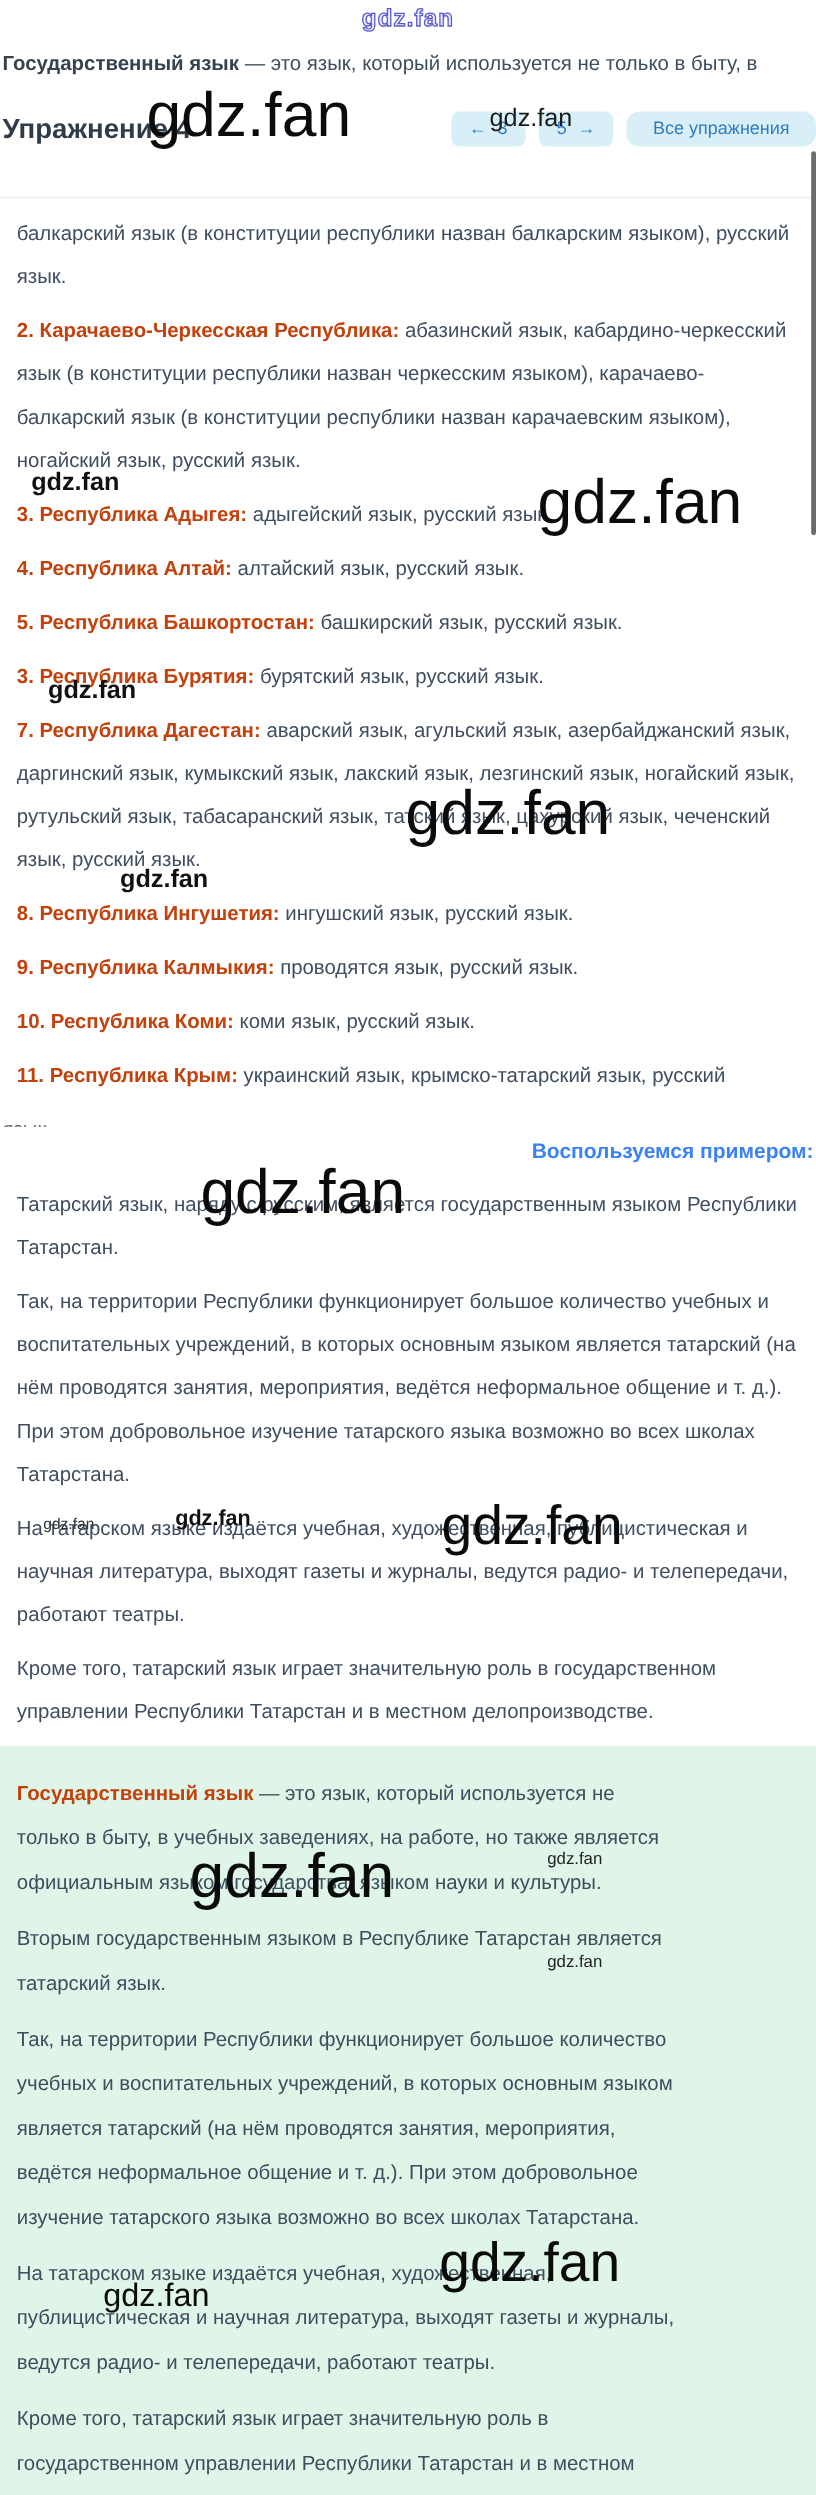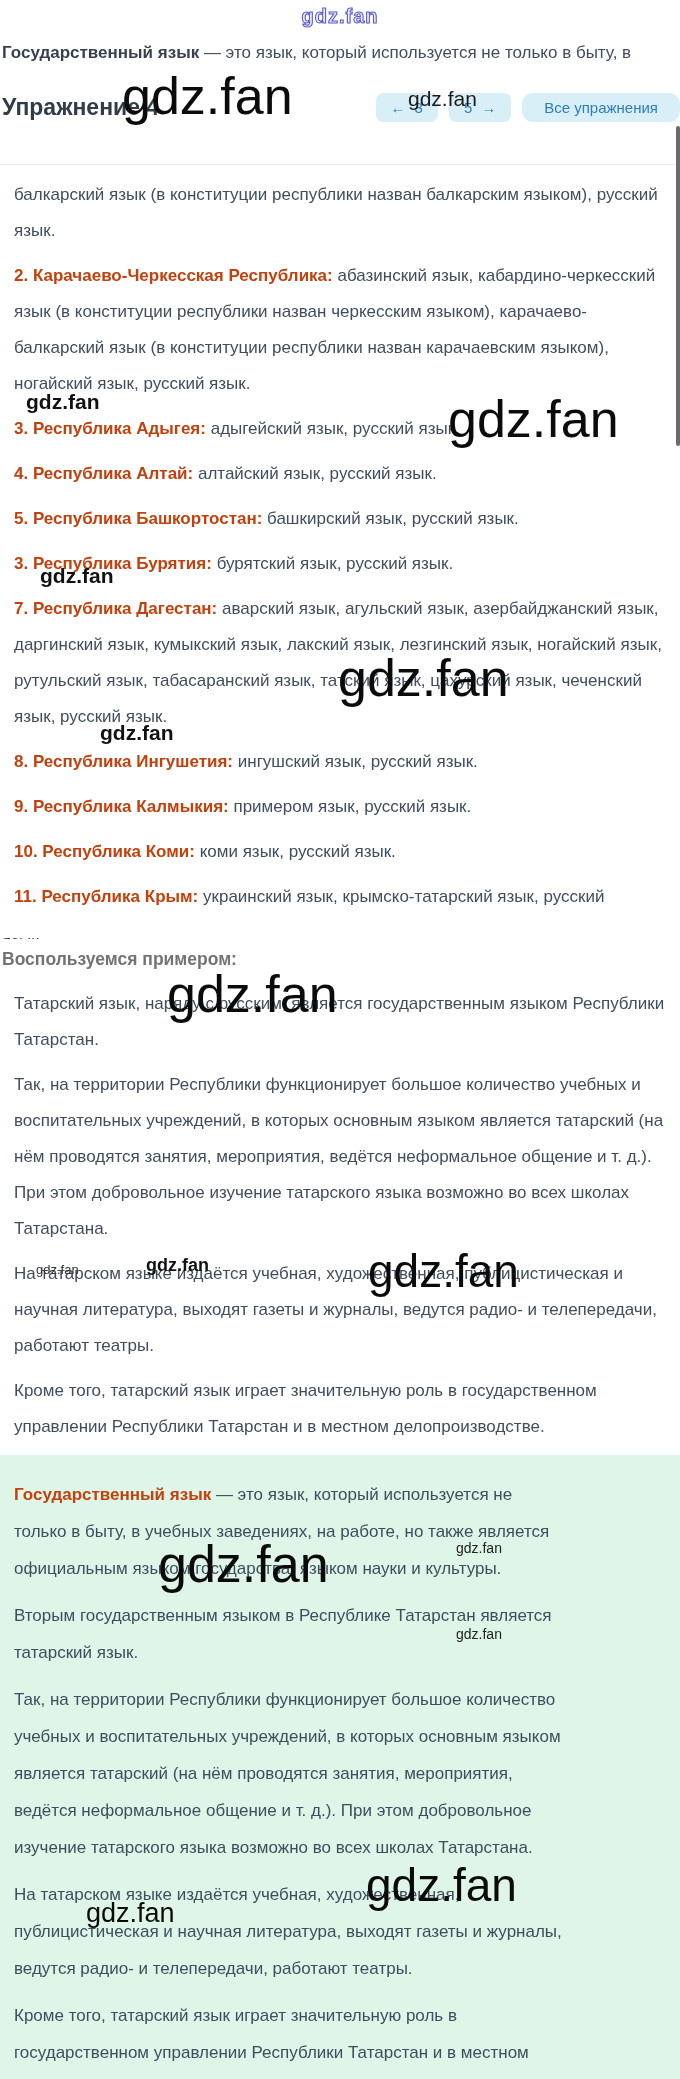--- a/index.html
+++ b/index.html
@@ -30,21 +30,21 @@
     font-size:15px;font-family:inherit;padding:6px 15px;
     display:flex;gap:9px;align-items:center;cursor:pointer;white-space:nowrap;
   }
   .btn-all{padding:6px 22px;border-radius:11px;}
   .divider{border:none;border-top:1px solid #ececec;margin:26px 0 0;}
   
   main{padding:12px 2px 0;}
   .para{margin:0 12px 9px;line-height:36px;font-size:17px;max-width:662px;}
   .para b{color:#c2410c;}
   .clipped-line{height:15px;overflow:hidden;line-height:36px;font-size:17px;margin-bottom:2px;}
-  .example-heading{font-size:17.5px;font-weight:700;color:#737373;margin:0 0 9px;line-height:36px;}
+  .example-heading{font-size:17.5px;font-weight:700;color:#3b82f6;margin:0 0 9px;line-height:36px;text-align:right;}
   
   .green-box{background:#def5e7;padding:21px 0 20px;margin-top:10px;}
   .green-box .para{line-height:37px;max-width:552px;padding-left:2px;margin-bottom:10px;}
   .green-box .para:last-child{margin-bottom:0;}
   
   .wm{
     position:absolute;line-height:1;white-space:nowrap;pointer-events:none;
     font-family:"Liberation Sans",sans-serif;color:#0b0b0b;z-index:5;
   }
   .scrollbar-thumb{
@@ -80,21 +80,21 @@
 <main>
   <div id="answers">
       <p class="para"><span>балкарский язык (в конституции республики назван балкарским языком), русский язык.</span></p>
       <p class="para"><b>2. Карачаево-Черкесская Республика:</b><span> абазинский язык, кабардино-черкесский язык (в конституции республики назван черкесским языком), карачаево-балкарский язык (в конституции республики назван карачаевским языком), ногайский язык, русский язык.</span></p>
       <p class="para"><b>3. Республика Адыгея:</b><span> адыгейский язык, русский язык.</span></p>
       <p class="para"><b>4. Республика Алтай:</b><span> алтайский язык, русский язык.</span></p>
       <p class="para"><b>5. Республика Башкортостан:</b><span> башкирский язык, русский язык.</span></p>
       <p class="para"><b>3. Республика Бурятия:</b><span> бурятский язык, русский язык.</span></p>
       <p class="para"><b>7. Республика Дагестан:</b><span> аварский язык, агульский язык, азербайджанский язык, даргинский язык, кумыкский язык, лакский язык, лезгинский язык, ногайский язык, рутульский язык, табасаранский язык, татский язык, цахурский язык, чеченский язык, русский язык.</span></p>
       <p class="para"><b>8. Республика Ингушетия:</b><span> ингушский язык, русский язык.</span></p>
-      <p class="para"><b>9. Республика Калмыкия:</b><span> примером язык, русский язык.</span></p>
+      <p class="para"><b>9. Республика Калмыкия:</b><span> проводятся язык, русский язык.</span></p>
       <p class="para"><b>10. Республика Коми:</b><span> коми язык, русский язык.</span></p>
       <p class="para"><b>11. Республика Крым:</b><span> украинский язык, крымско-татарский язык, русский</span></p>
     </div>
   <div class="clipped-line">язык.</div>
   <h3 class="example-heading">Воспользуемся примером:</h3>
   <div id="example-paras">
       <p class="para"><span>Татарский язык, наряду с русским, является государственным языком Республики Татарстан.</span></p>
       <p class="para"><span>Так, на территории Республики функционирует большое количество учебных и воспитательных учреждений, в которых основным языком является татарский (на нём проводятся занятия, мероприятия, ведётся неформальное общение и т. д.). При этом добровольное изучение татарского языка возможно во всех школах Татарстана.</span></p>
       <p class="para"><span>На татарском языке издаётся учебная, художественная, публицистическая и научная литература, выходят газеты и журналы, ведутся радио- и телепередачи, работают театры.</span></p>
       <p class="para"><span>Кроме того, татарский язык играет значительную роль в государственном управлении Республики Татарстан и в местном делопроизводстве.</span></p>

